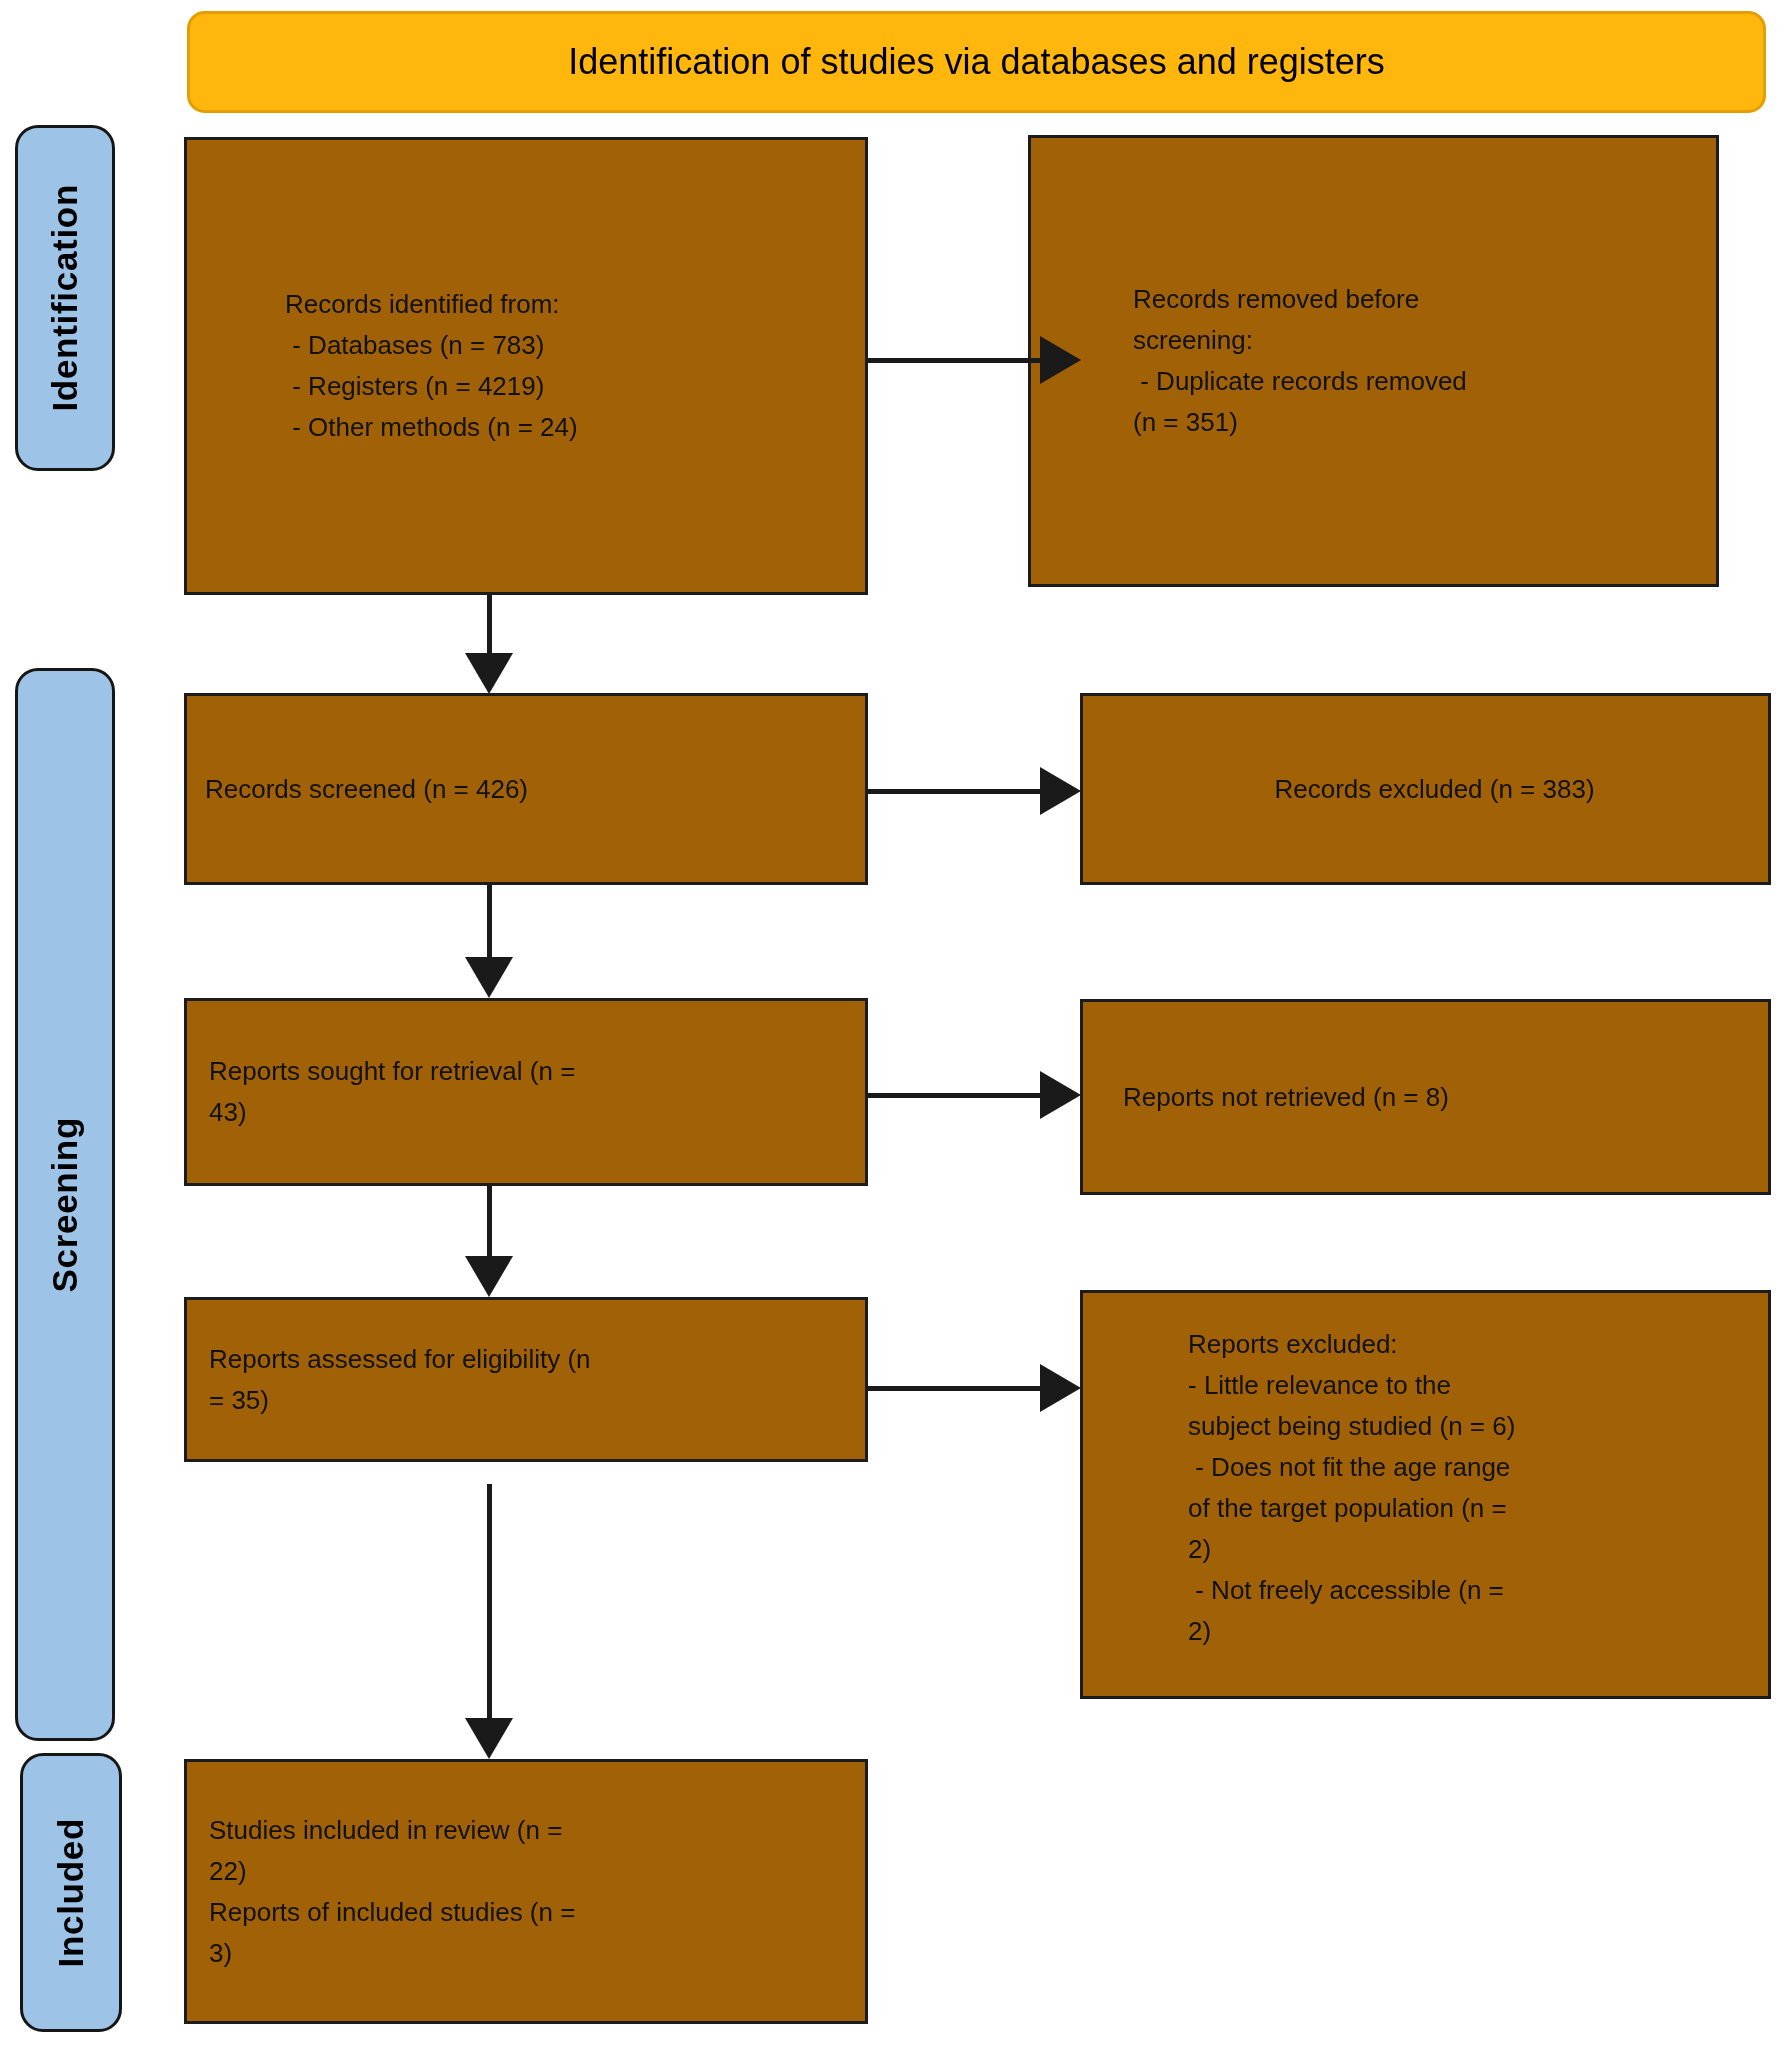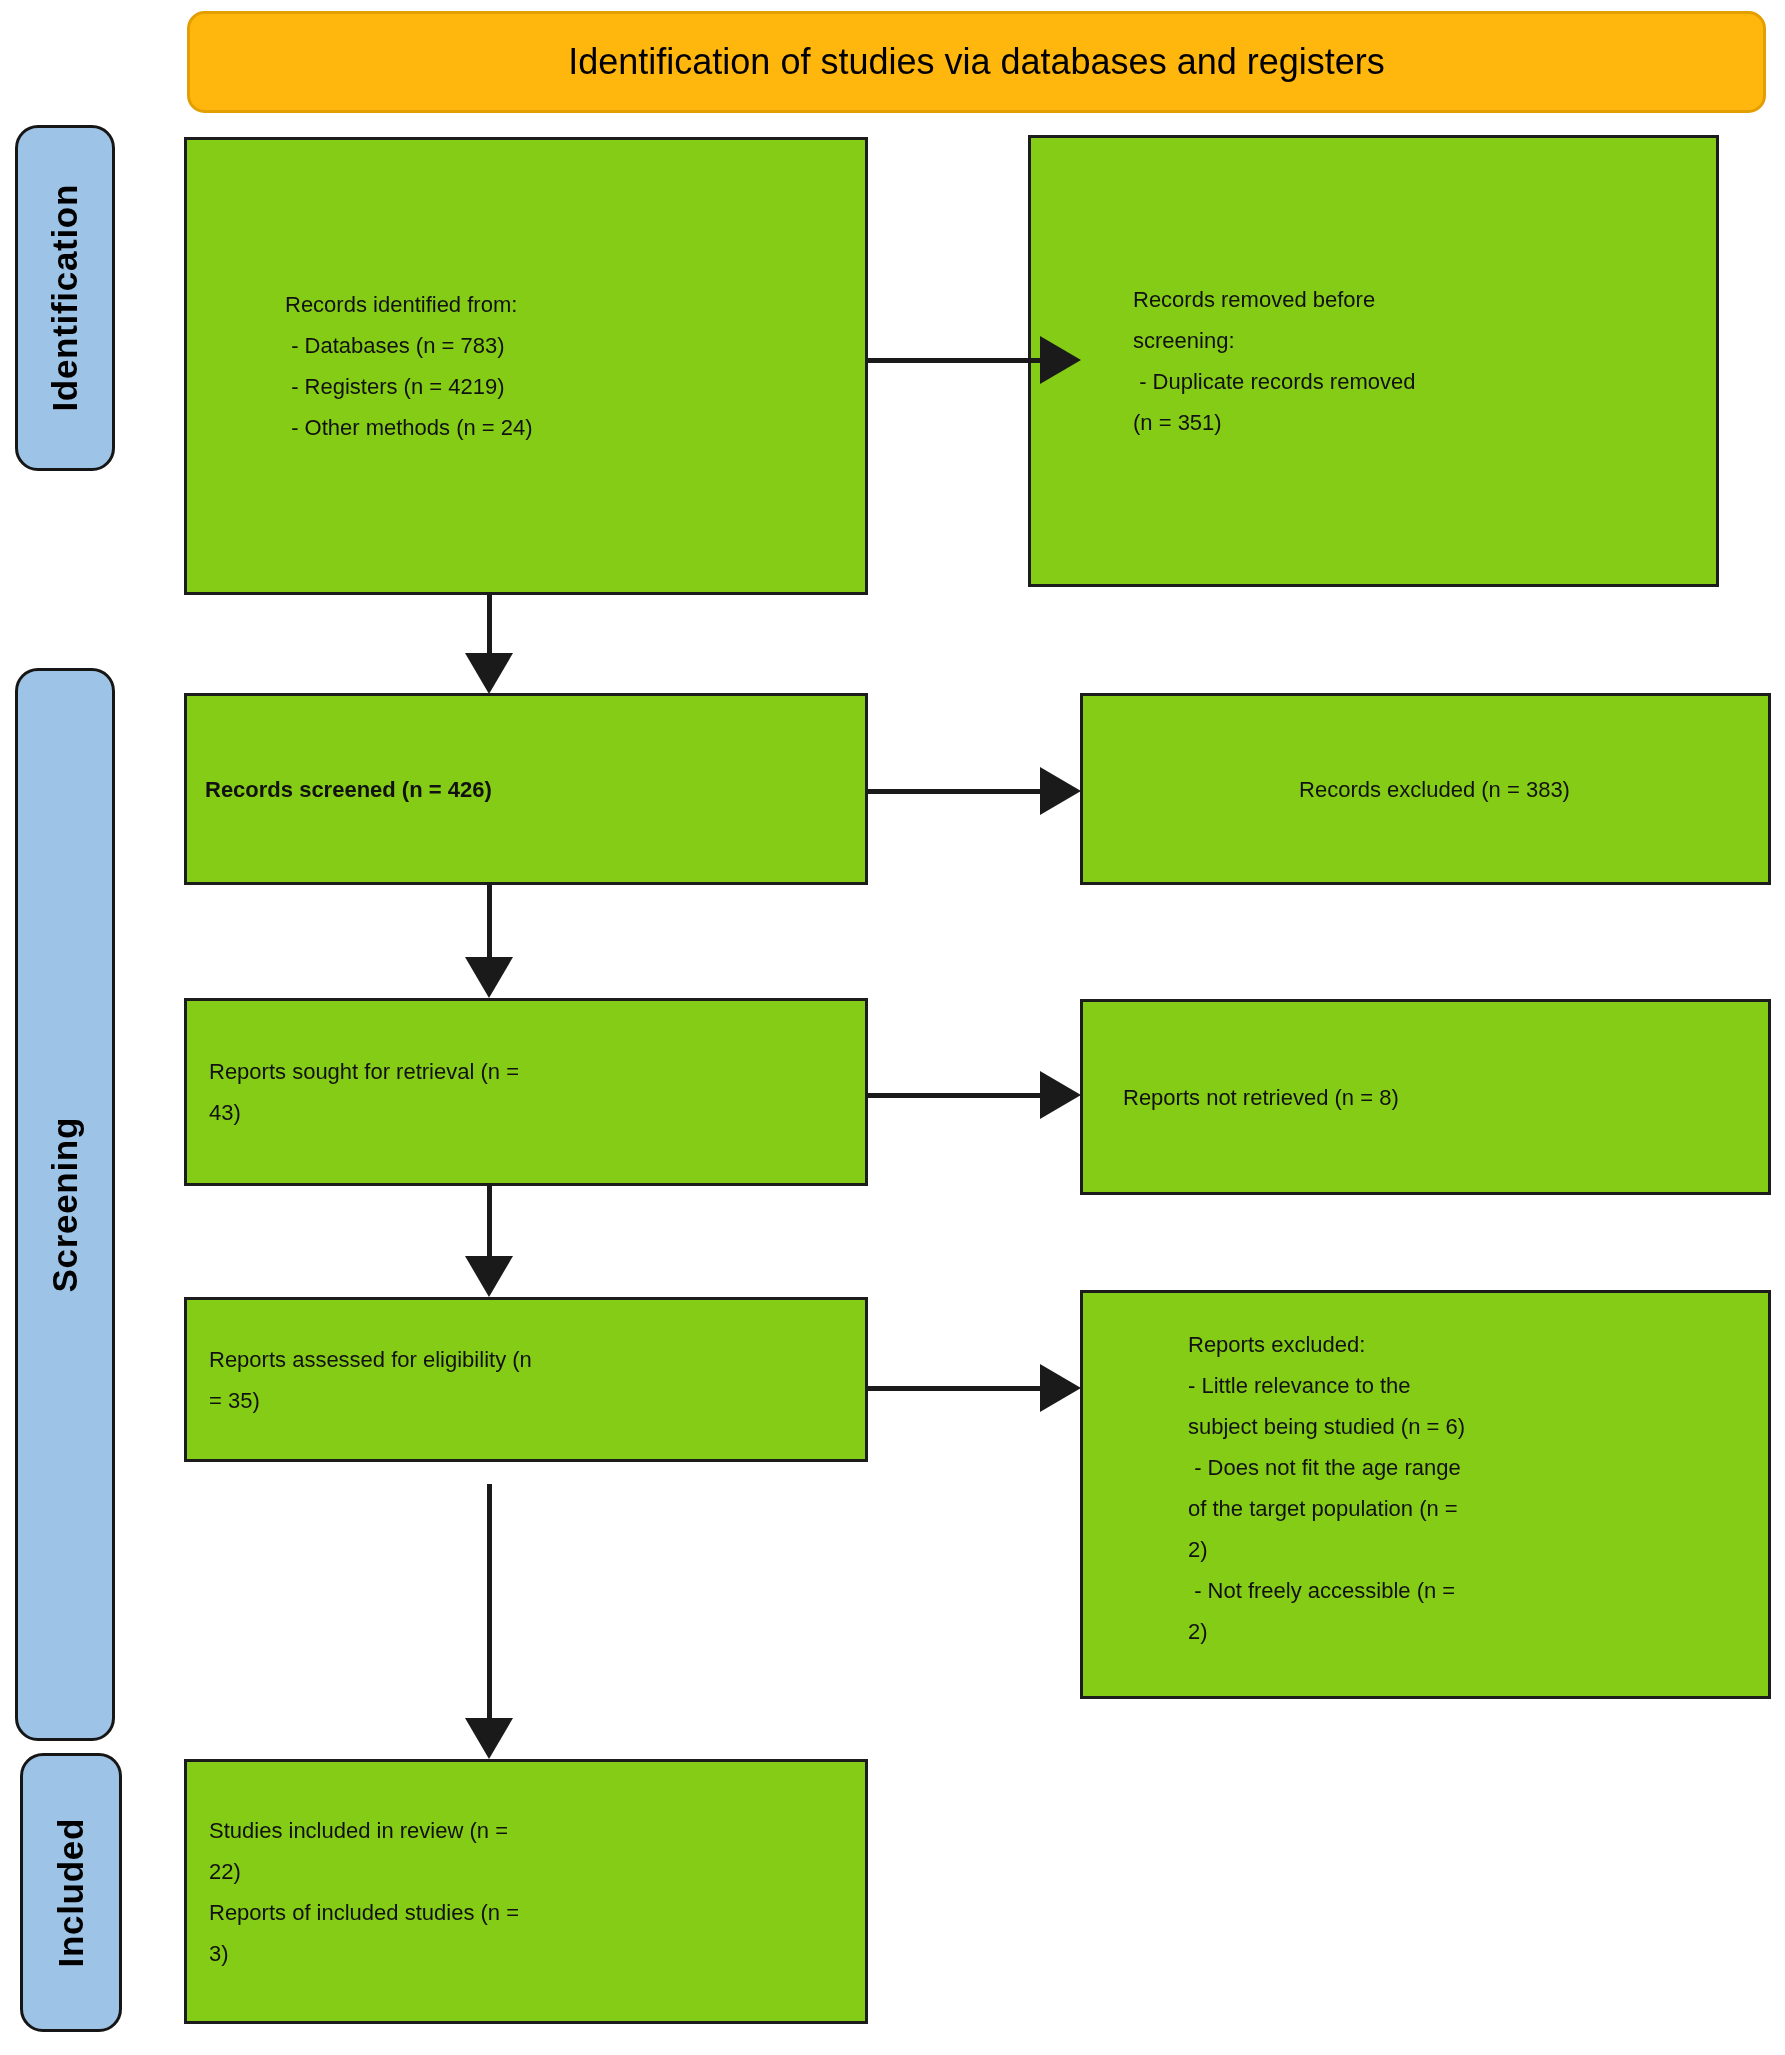--- a/index.html
+++ b/index.html
@@ -33,27 +33,27 @@
   .stage span{
     writing-mode:vertical-rl;transform:rotate(180deg);
     font-size:35px;font-weight:bold;color:#000;letter-spacing:0.7px;
   }
   #stage-identification{left:14.5px;top:125px;width:100px;height:346px;}
   #stage-screening{left:14.5px;top:668px;width:100px;height:1073px;}
   #stage-included{left:19.6px;top:1753px;width:102px;height:279px;}
 
   
   .fbox{
-    position:absolute;background:#84cc16;border:3.6px solid var(--box-border);
+    position:absolute;background:#a16207;border:3.6px solid var(--box-border);
     box-sizing:border-box;display:flex;flex-direction:column;justify-content:center;
-    font-size:22px;line-height:41px;white-space:pre-wrap;color:var(--text);
+    font-size:26px;line-height:41px;white-space:pre-wrap;color:var(--text);
   }
   #box-records-identified{left:184px;top:137px;width:684px;height:458px;padding:7.3px 22px 7.3px 98px;}
   #box-records-removed{left:1028px;top:135px;width:691px;height:452px;padding:7.3px 33px 7.3px 102px;}
-  #box-records-screened{left:184px;top:693px;width:684px;height:192px;padding:7.3px 22px 7.3px 18px;font-weight:bold;}
+  #box-records-screened{left:184px;top:693px;width:684px;height:192px;padding:7.3px 22px 7.3px 18px;}
   #box-records-excluded{left:1080px;top:693px;width:691px;height:192px;padding:7.3px 22px 7.3px 40px;text-align:center;}
   #box-reports-sought{left:184px;top:998px;width:684px;height:188px;padding:7.3px 22px 7.3px 22px;}
   #box-reports-not-retrieved{left:1080px;top:999px;width:691px;height:196px;padding:7.3px 22px 7.3px 40px;}
   #box-reports-assessed{left:184px;top:1297px;width:684px;height:165px;padding:7.3px 22px 7.3px 22px;}
   #box-reports-excluded{left:1080px;top:1290px;width:691px;height:409px;justify-content:flex-start;padding:31px 29px 7.3px 105px;}
   #box-studies-included{left:184px;top:1759px;width:684px;height:265px;padding:7.3px 22px 7.3px 22px;}
 
   
   .hline{position:absolute;height:5.1px;background:var(--arrow);}
   .vline{position:absolute;width:5.1px;background:var(--arrow);}

